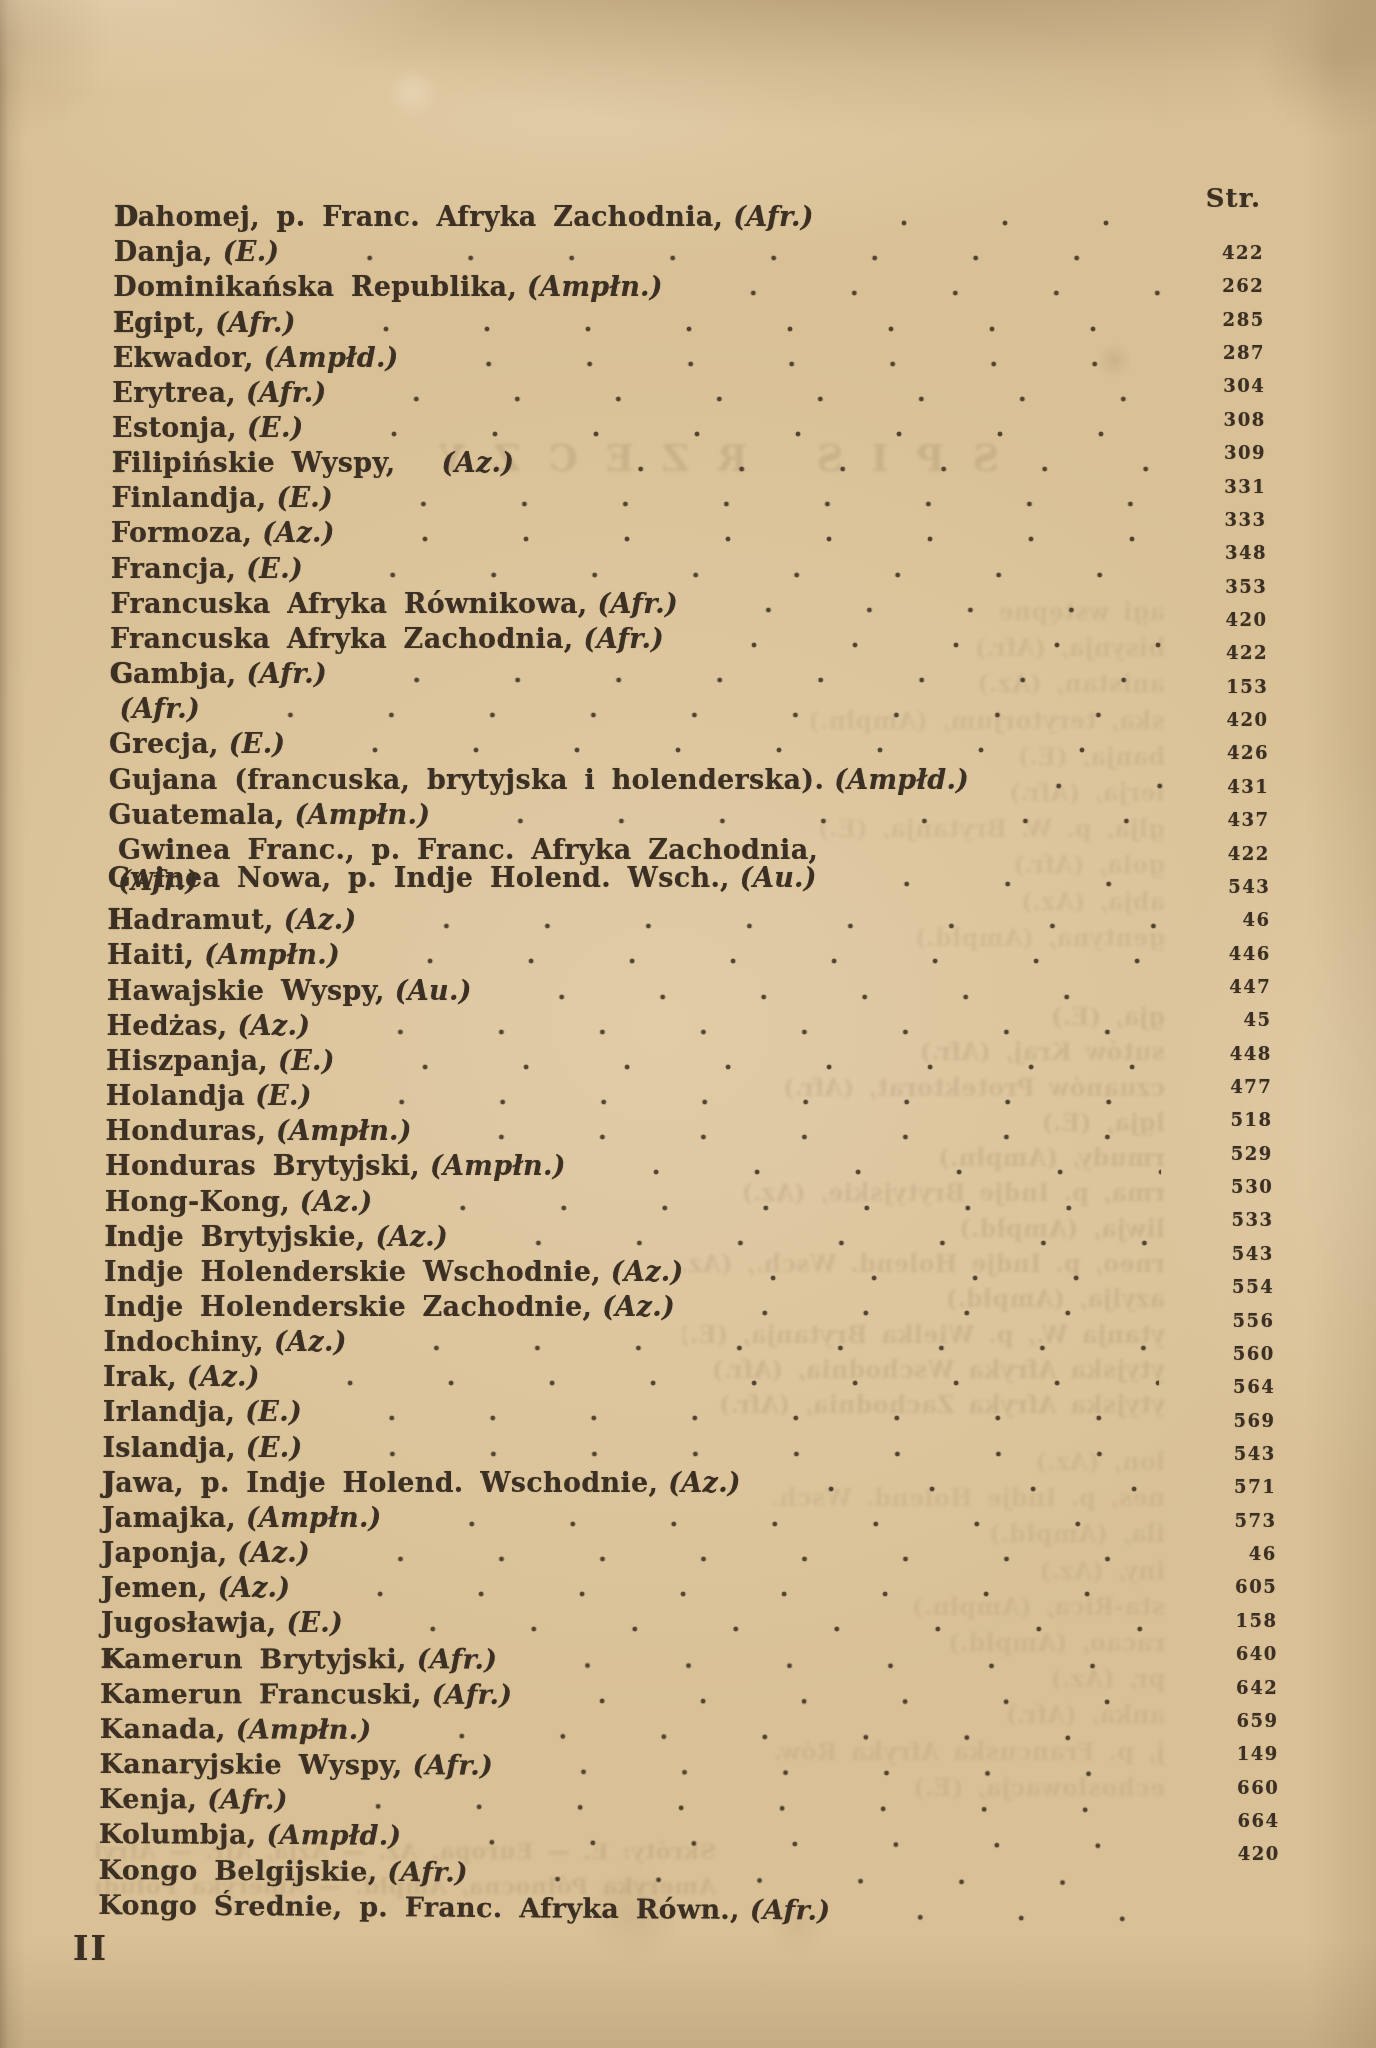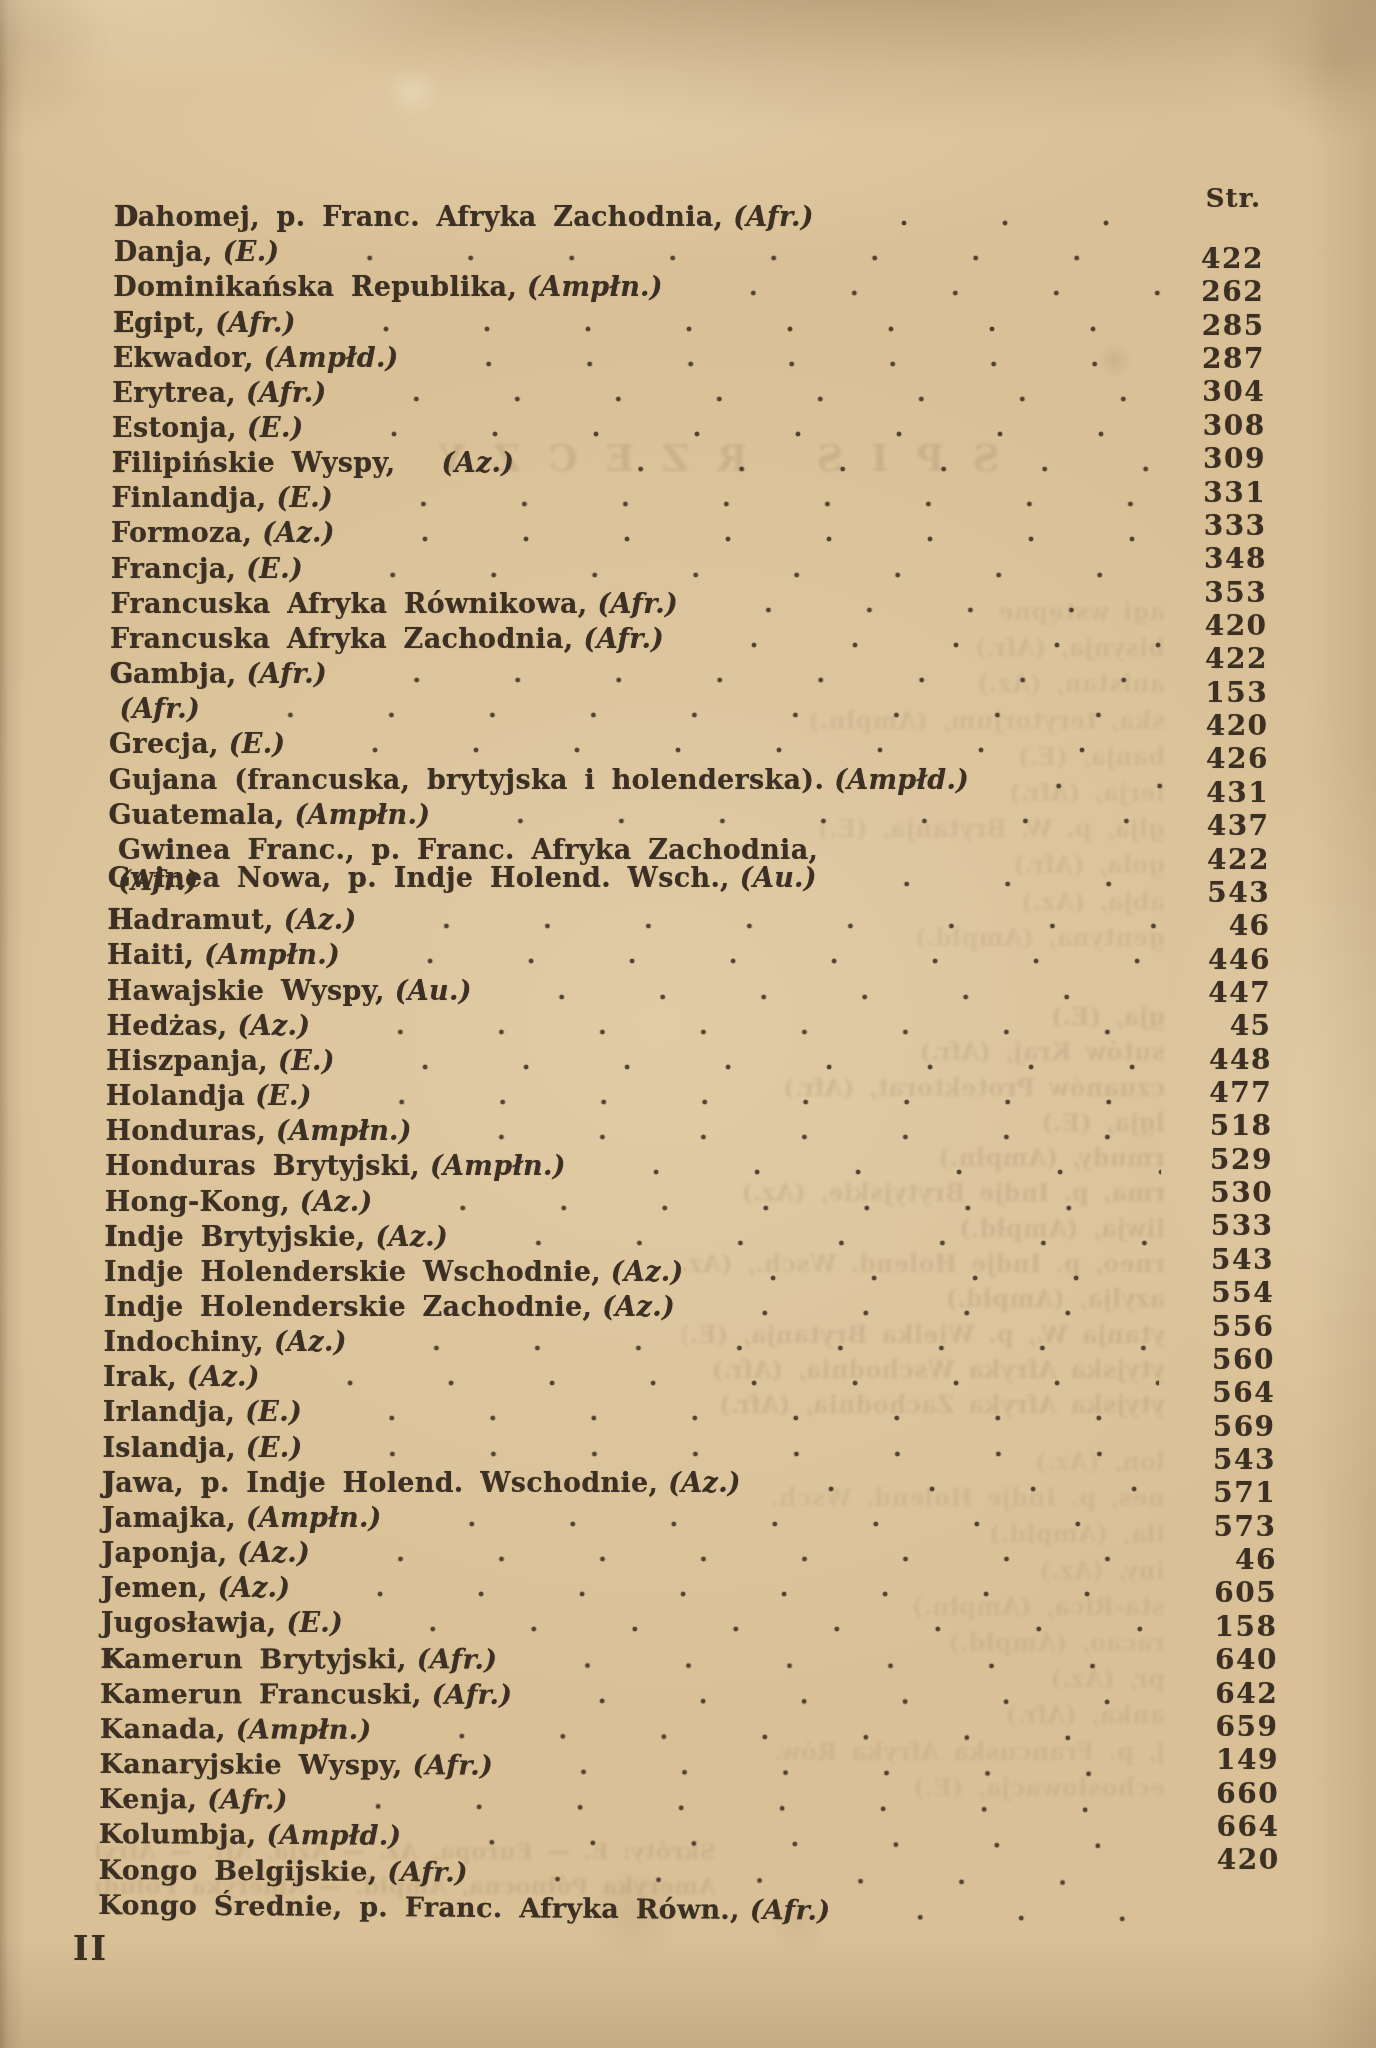--- a/index.html
+++ b/index.html
@@ -46,21 +46,21 @@
   .lead::first-letter{text-shadow:.9px 0 currentColor,0 0 1.2px rgba(40,30,18,.85);}
   .region{font-style:italic;margin-left:10px;}
   .dots{
     flex:1 1 auto;align-self:stretch;margin-left:36px;margin-right:2px;
     background-image:radial-gradient(circle at 54px 22px, rgba(56,44,30,.85) 1.9px, rgba(56,44,30,.30) 2.5px, transparent 3.1px);
     background-size:101px 31px;background-repeat:repeat-x;
   }
   #numbers{position:absolute;top:242px;right:112px;width:100px;height:1680px;filter:blur(.3px);}
   .pagenum{
     position:absolute;right:0;width:100%;text-align:right;
-    font-size:28px;font-weight:700;letter-spacing:1.5px;
+    font-size:18px;font-weight:700;letter-spacing:1.5px;
     text-shadow:0 0 1px rgba(61,48,33,.45);
   }
   #folio{
     position:absolute;left:73px;top:1929px;
     font-size:33px;font-weight:700;letter-spacing:2px;
     text-shadow:0 0 1px rgba(61,48,33,.5);
   }
   
   .ghost{
     position:absolute;transform:scaleX(-1);color:#6d5535;

